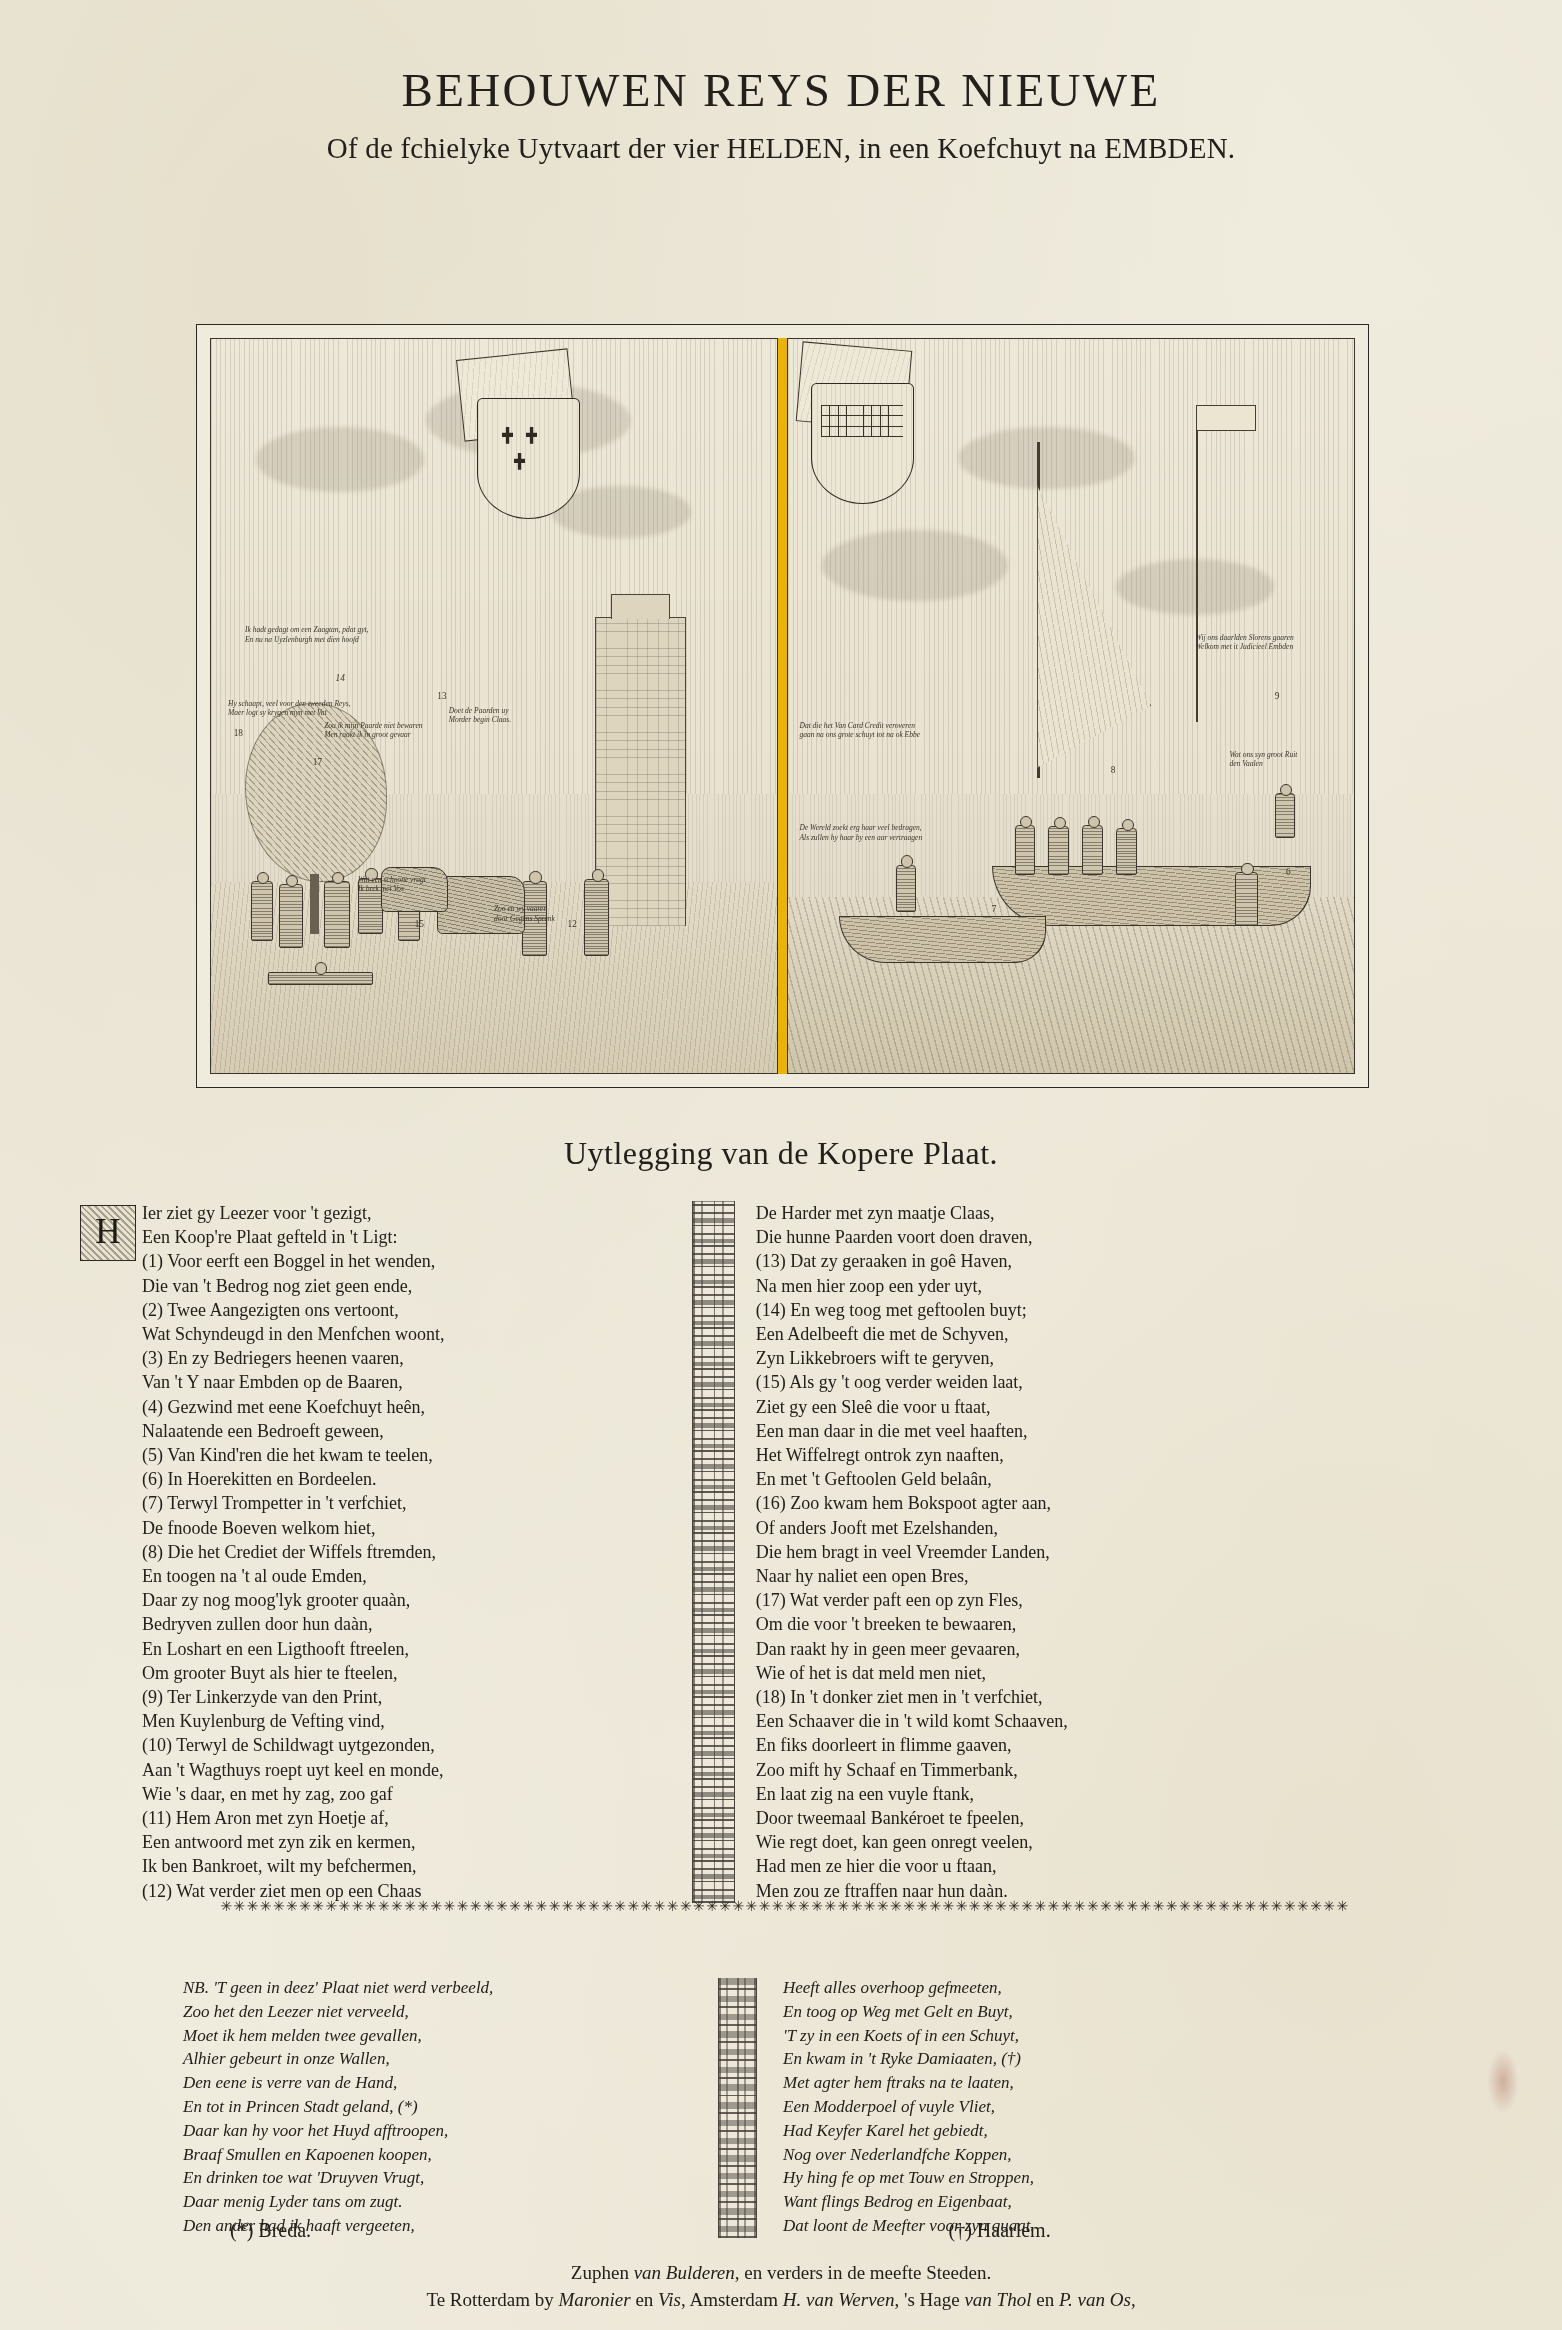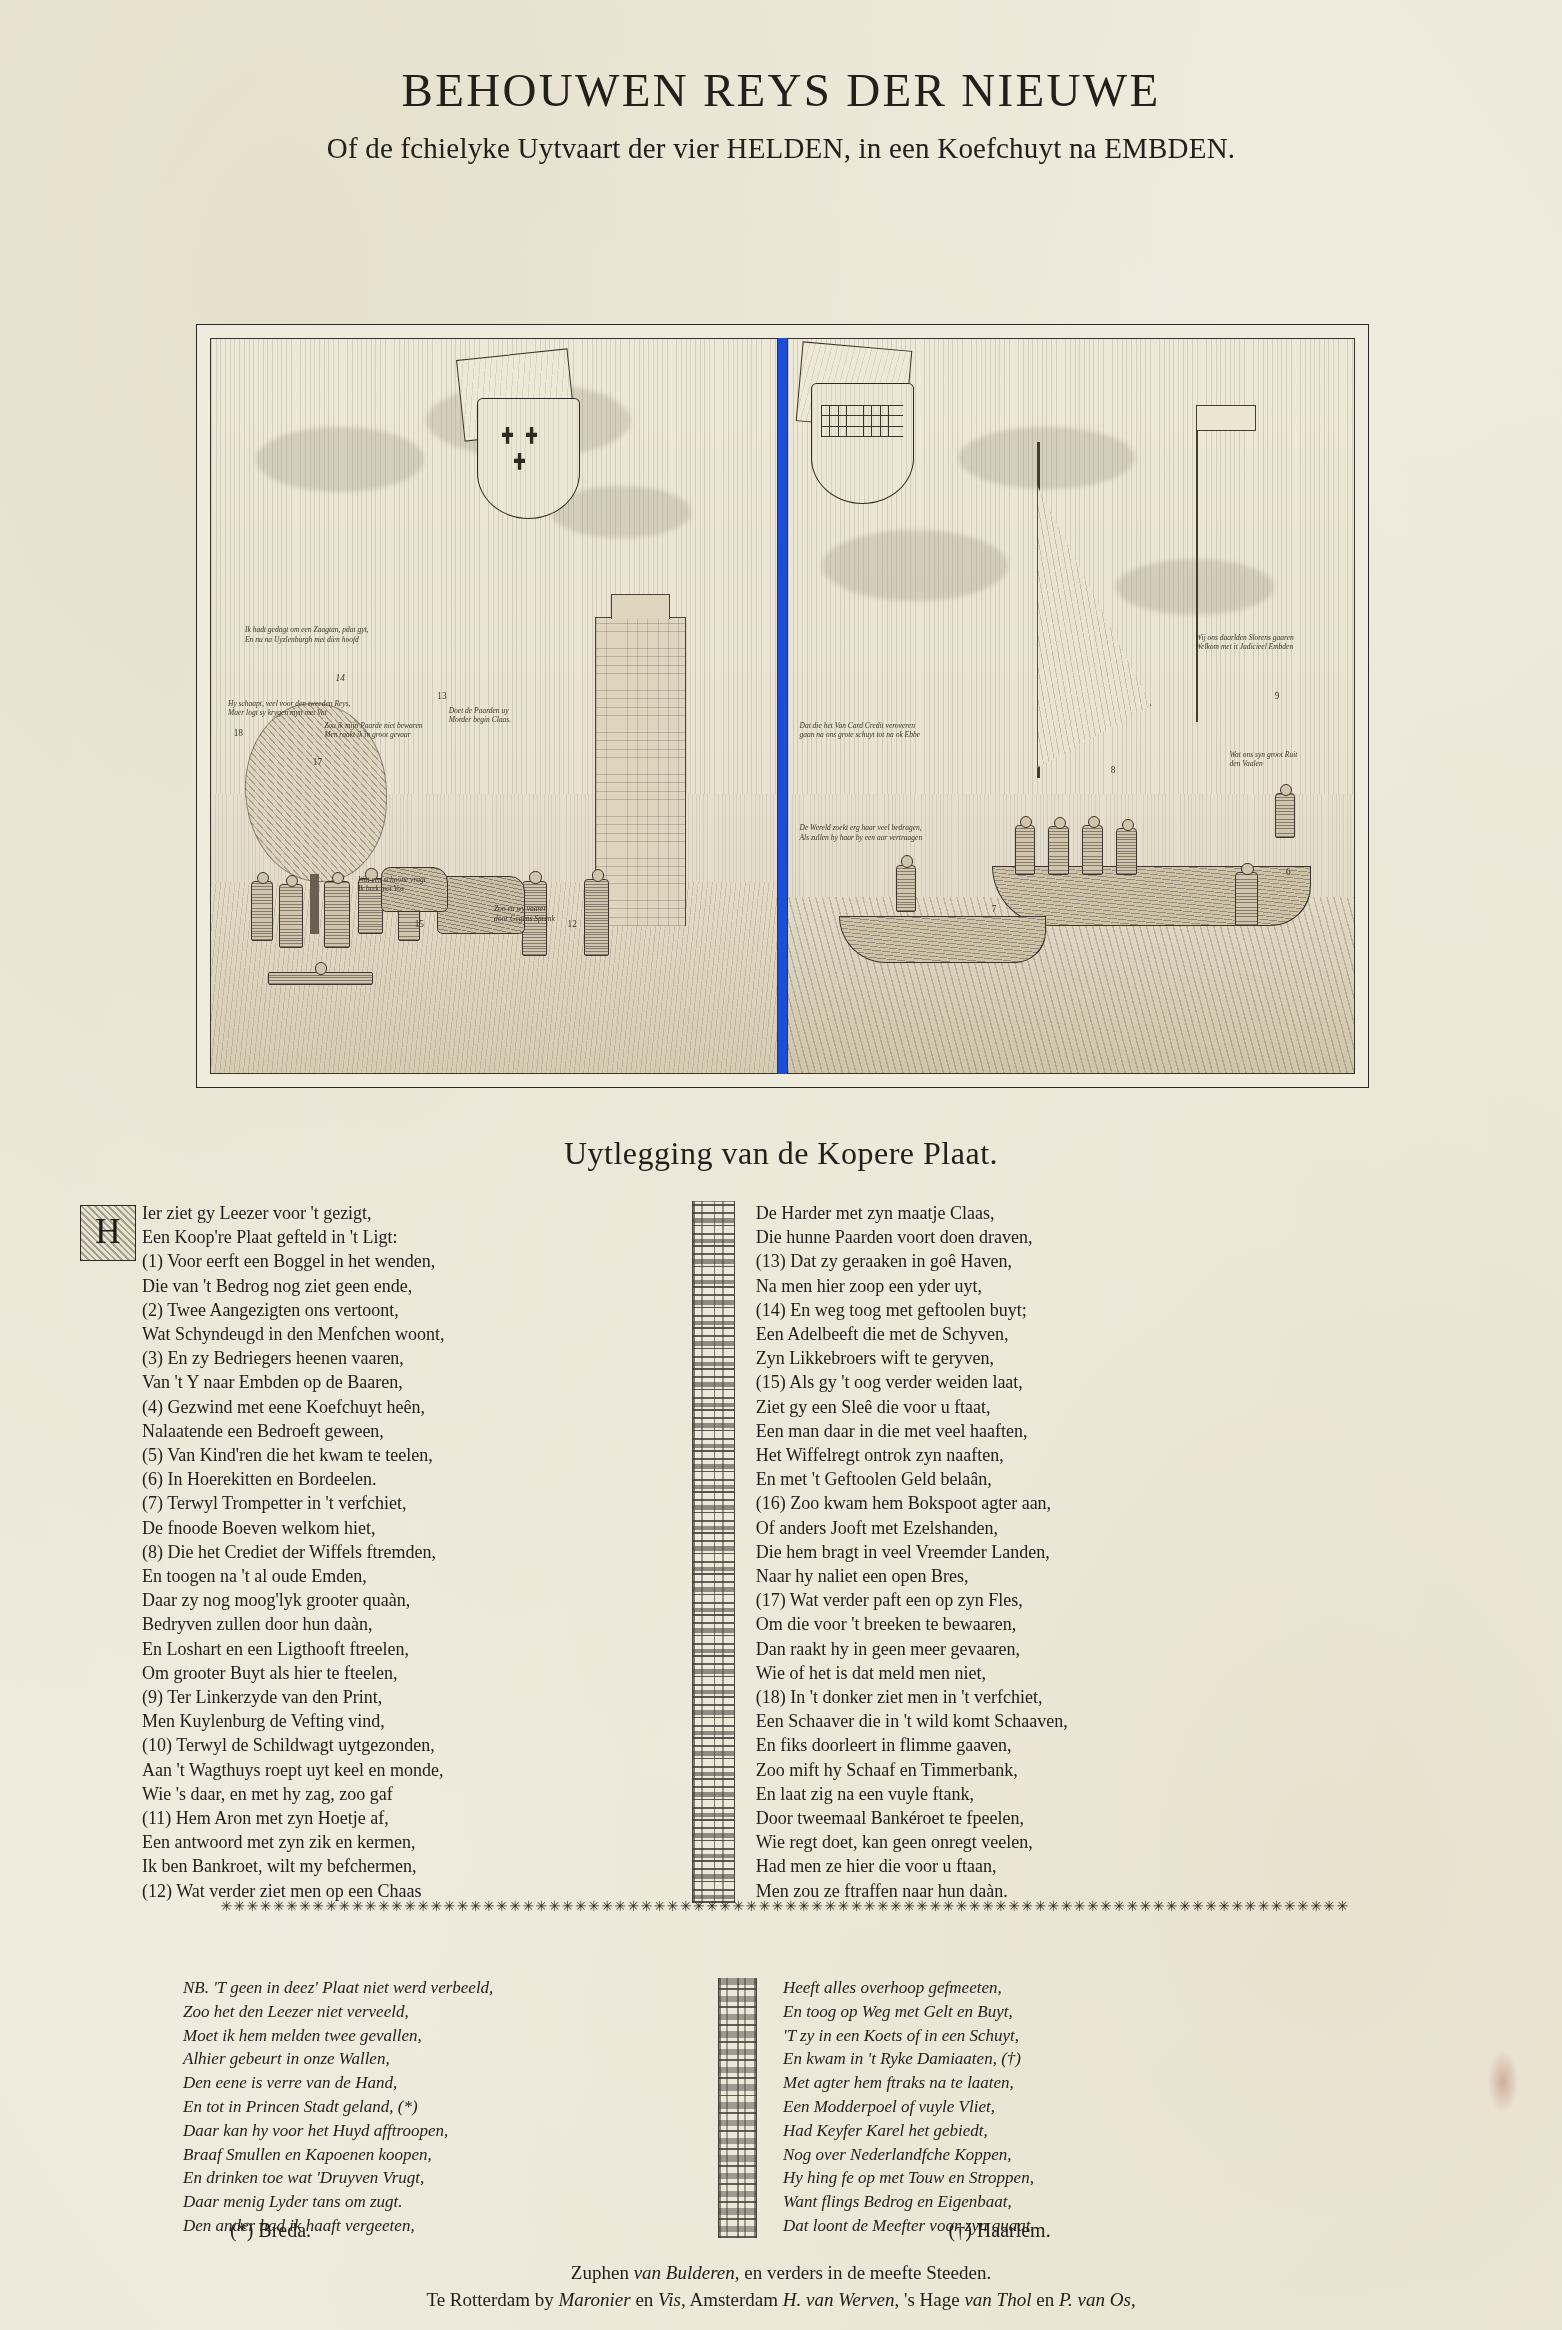--- a/index.html
+++ b/index.html
@@ -72,21 +72,21 @@
     background: #efebdd;
     box-sizing: border-box;
     padding: 13px;
   }
   .plate-inner {
     position: relative;
     width: 100%;
     height: 100%;
     display: flex;
     gap: 9.3px;
-    background: #1d4ed8;
+    background: #eab308;
   }
   .panel {
     position: relative;
     flex: 1;
     border: 0.9px solid #3a342c;
     overflow: hidden;
     background:
       repeating-linear-gradient(90deg, rgba(60,54,46,0.10) 0 0.9px, rgba(0,0,0,0) 0.9px 3.7px),
       linear-gradient(180deg, #efe9da 0%, #e7e0cf 60%, #ded6c2 100%);
   }

